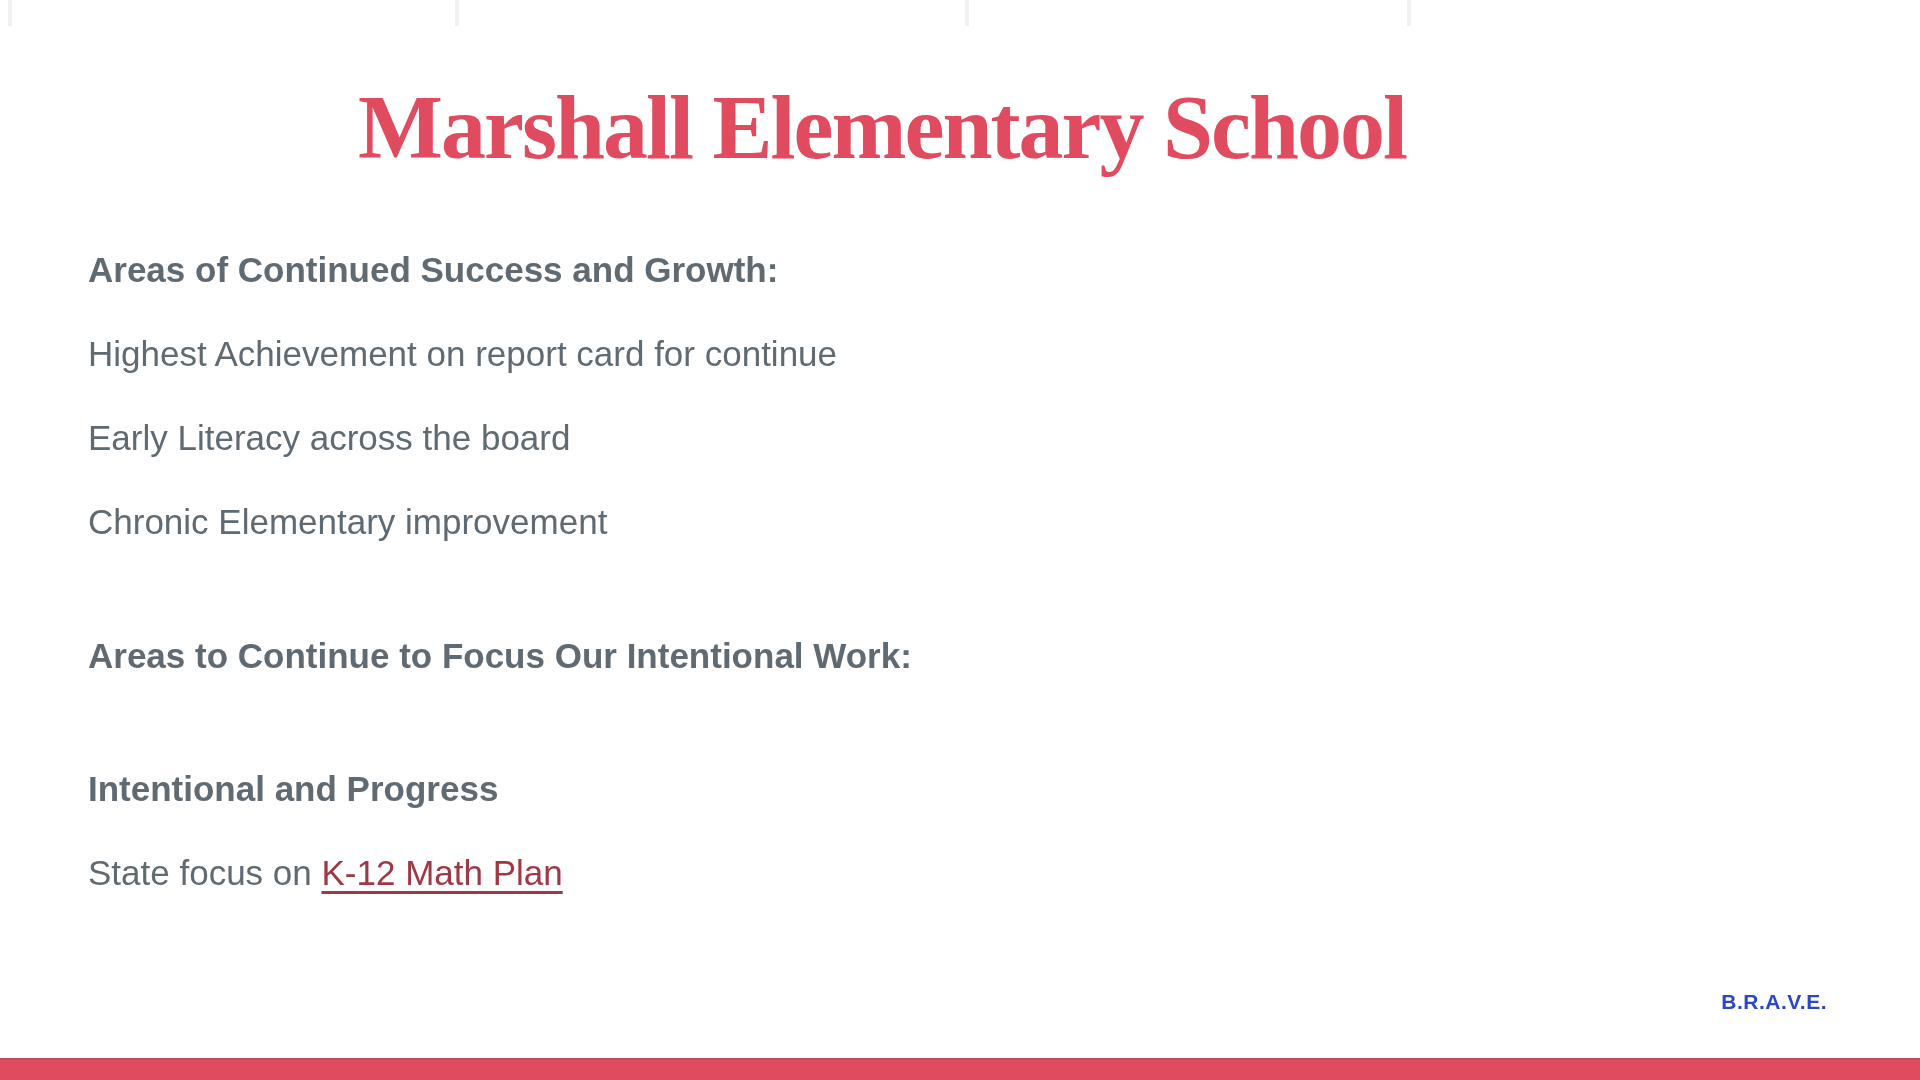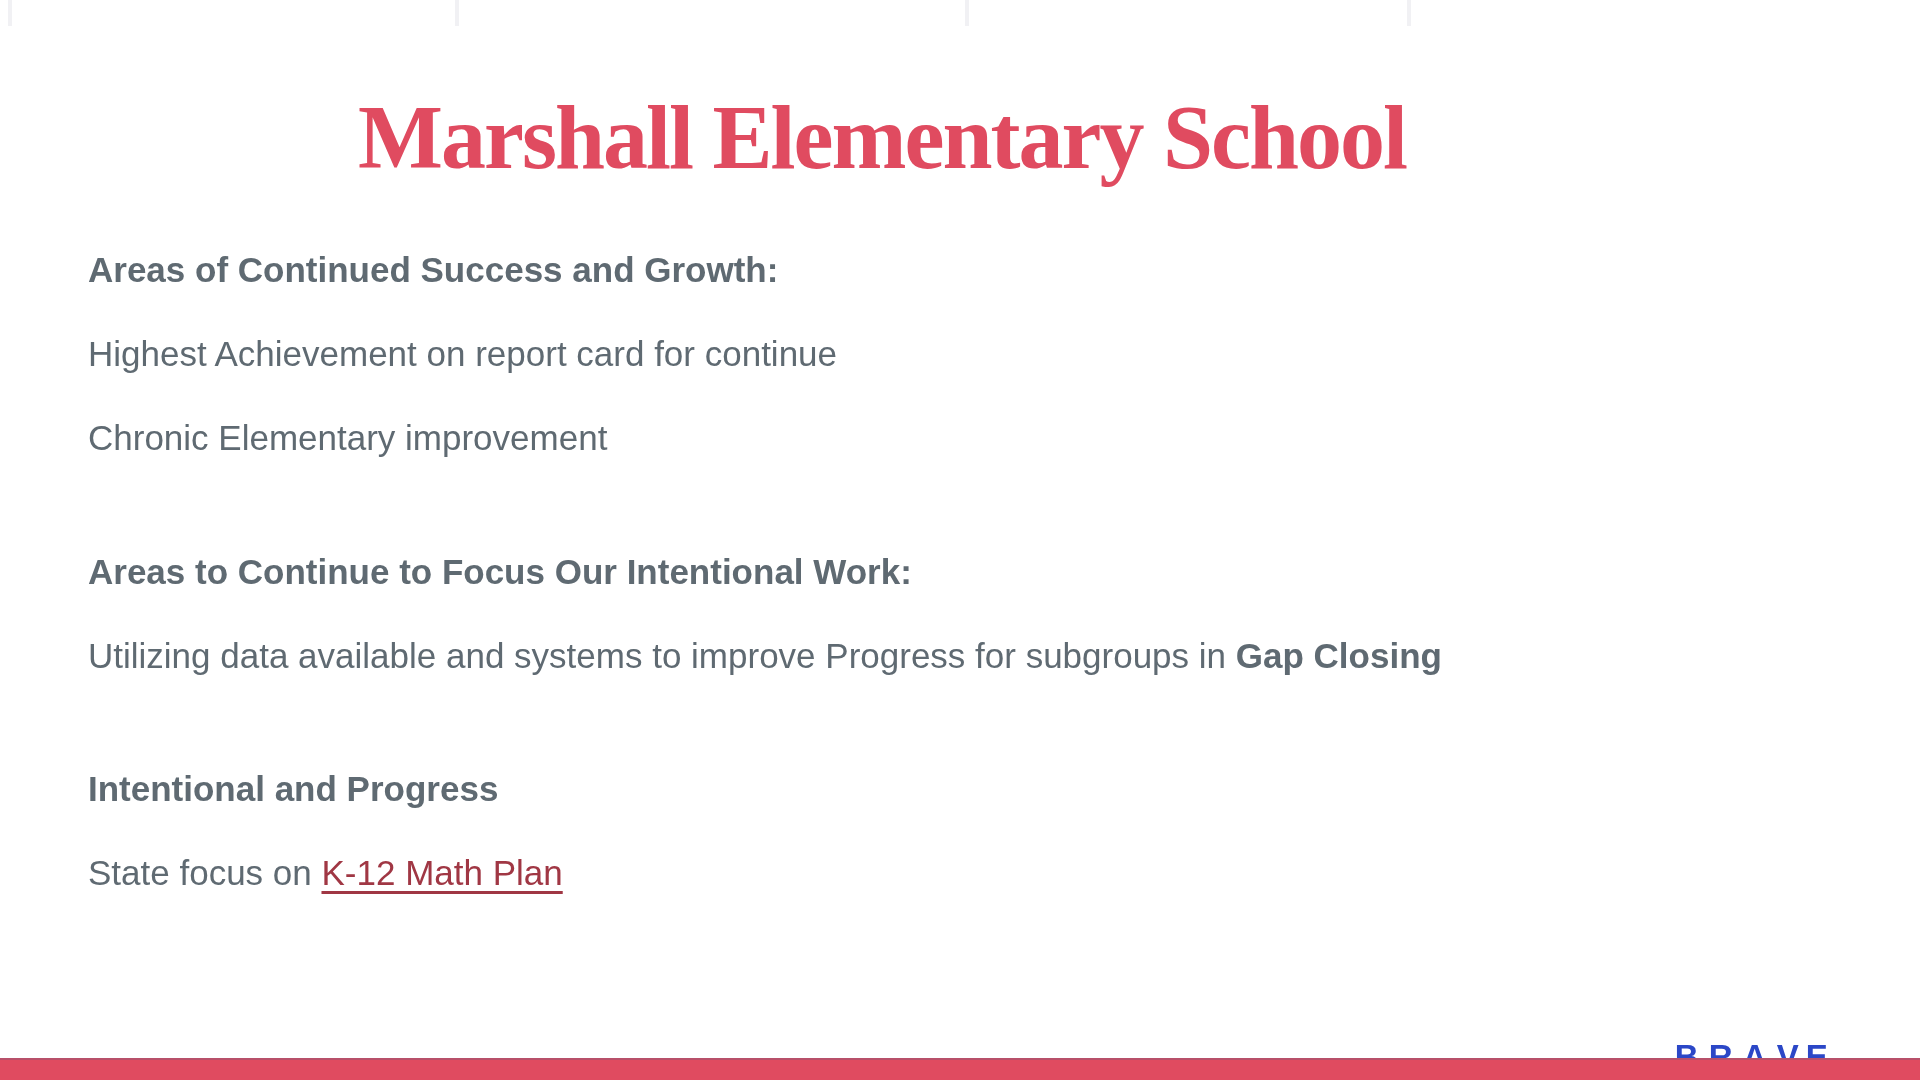--- a/index.html
+++ b/index.html
@@ -22,21 +22,21 @@
   .top-tick{
     position:absolute;top:0;width:4px;height:26px;
     background:#ededf1;opacity:.8;
   }
   .tick-1{left:8px;}
   .tick-2{left:455px;}
   .tick-3{left:965px;}
   .tick-4{left:1407px;}
 
   .slide-title{
-    position:absolute;top:93px;left:0;width:1764px;
+    position:absolute;top:83px;left:0;width:1764px;
     text-align:center;
     font-family:"Liberation Serif", serif;
     font-weight:700;
     font-size:90px;
     line-height:1;
     letter-spacing:-2px;
     color:var(--accent);
   }
 
   .body-text{
@@ -52,26 +52,25 @@
 
   .inline-link{
     color:var(--link);
     text-decoration:underline;
     text-decoration-thickness:3px;
     text-underline-offset:6px;
     cursor:pointer;
   }
 
   .brave-badge{
-    position:absolute;top:990px;right:82px;
-    font-size:33px;
+    position:absolute;top:990px;right:93px;
+    font-size:21px;
     font-weight:700;
     letter-spacing:.5px;
     color:var(--badge);
-    margin-top:48px;
   }
 
   .bottom-bar{
     position:absolute;left:0;bottom:0;
     width:1920px;height:22px;
     background:var(--accent);
     border-top:2px solid var(--bar-edge);
   }
 </style>
 </head>
@@ -83,26 +82,26 @@
 <div class="top-tick tick-4"></div>
 
 <h1 class="slide-title">Marshall Elementary School</h1>
 
 <div class="body-text">
 
   <p class="section-heading">Areas of Continued Success and Growth:</p>
 
   <p>Highest Achievement on report card for continue</p>
 
+  <p>Early Literacy across the board</p>
 
   <p>Chronic Elementary improvement</p>
 
   <p class="section-heading section-gap">Areas to Continue to Focus Our Intentional Work:</p>
 
-  <p><span>Utilizing data available and systems to improve Progress for subgroups in </span><strong>Gap Closing</strong></p>
 
   <p><br><strong>Intentional and Progress</strong></p>
 
   <p><span>State focus on </span><a class="inline-link">K-12 Math Plan</a></p>
 
 </div>
 
 <div class="brave-badge">B.R.A.V.E.</div>
 
 <div class="bottom-bar"></div>

